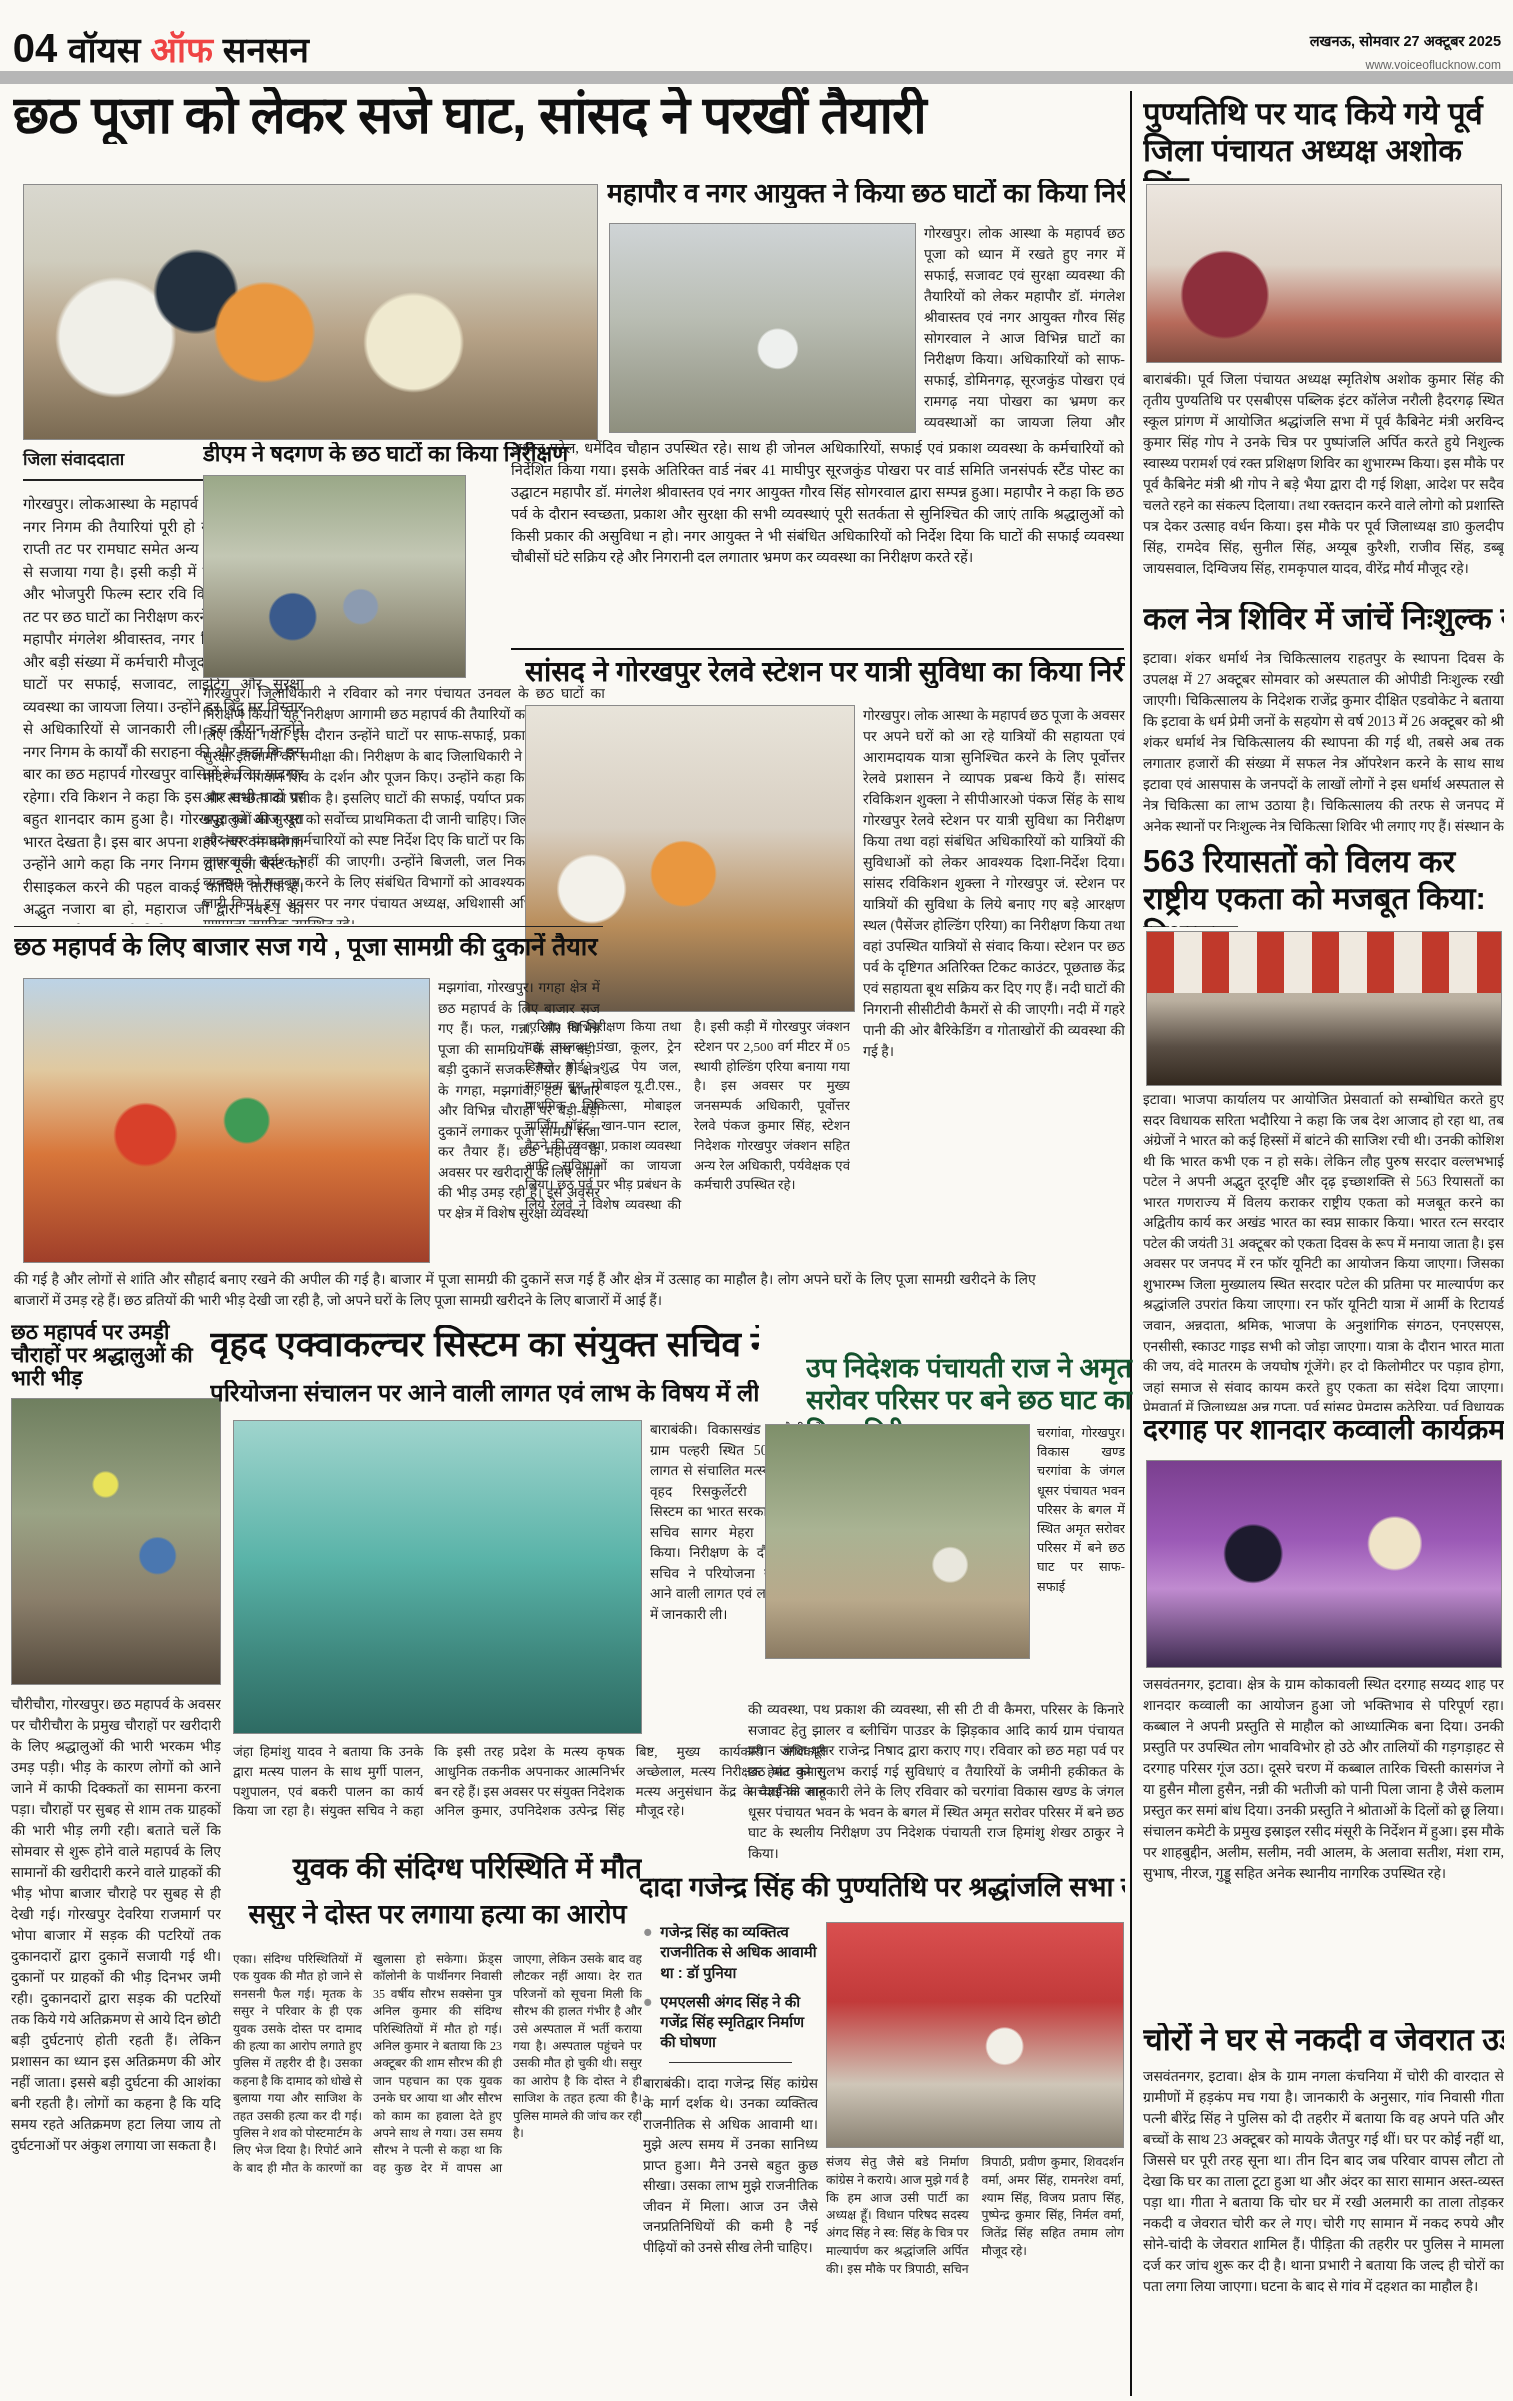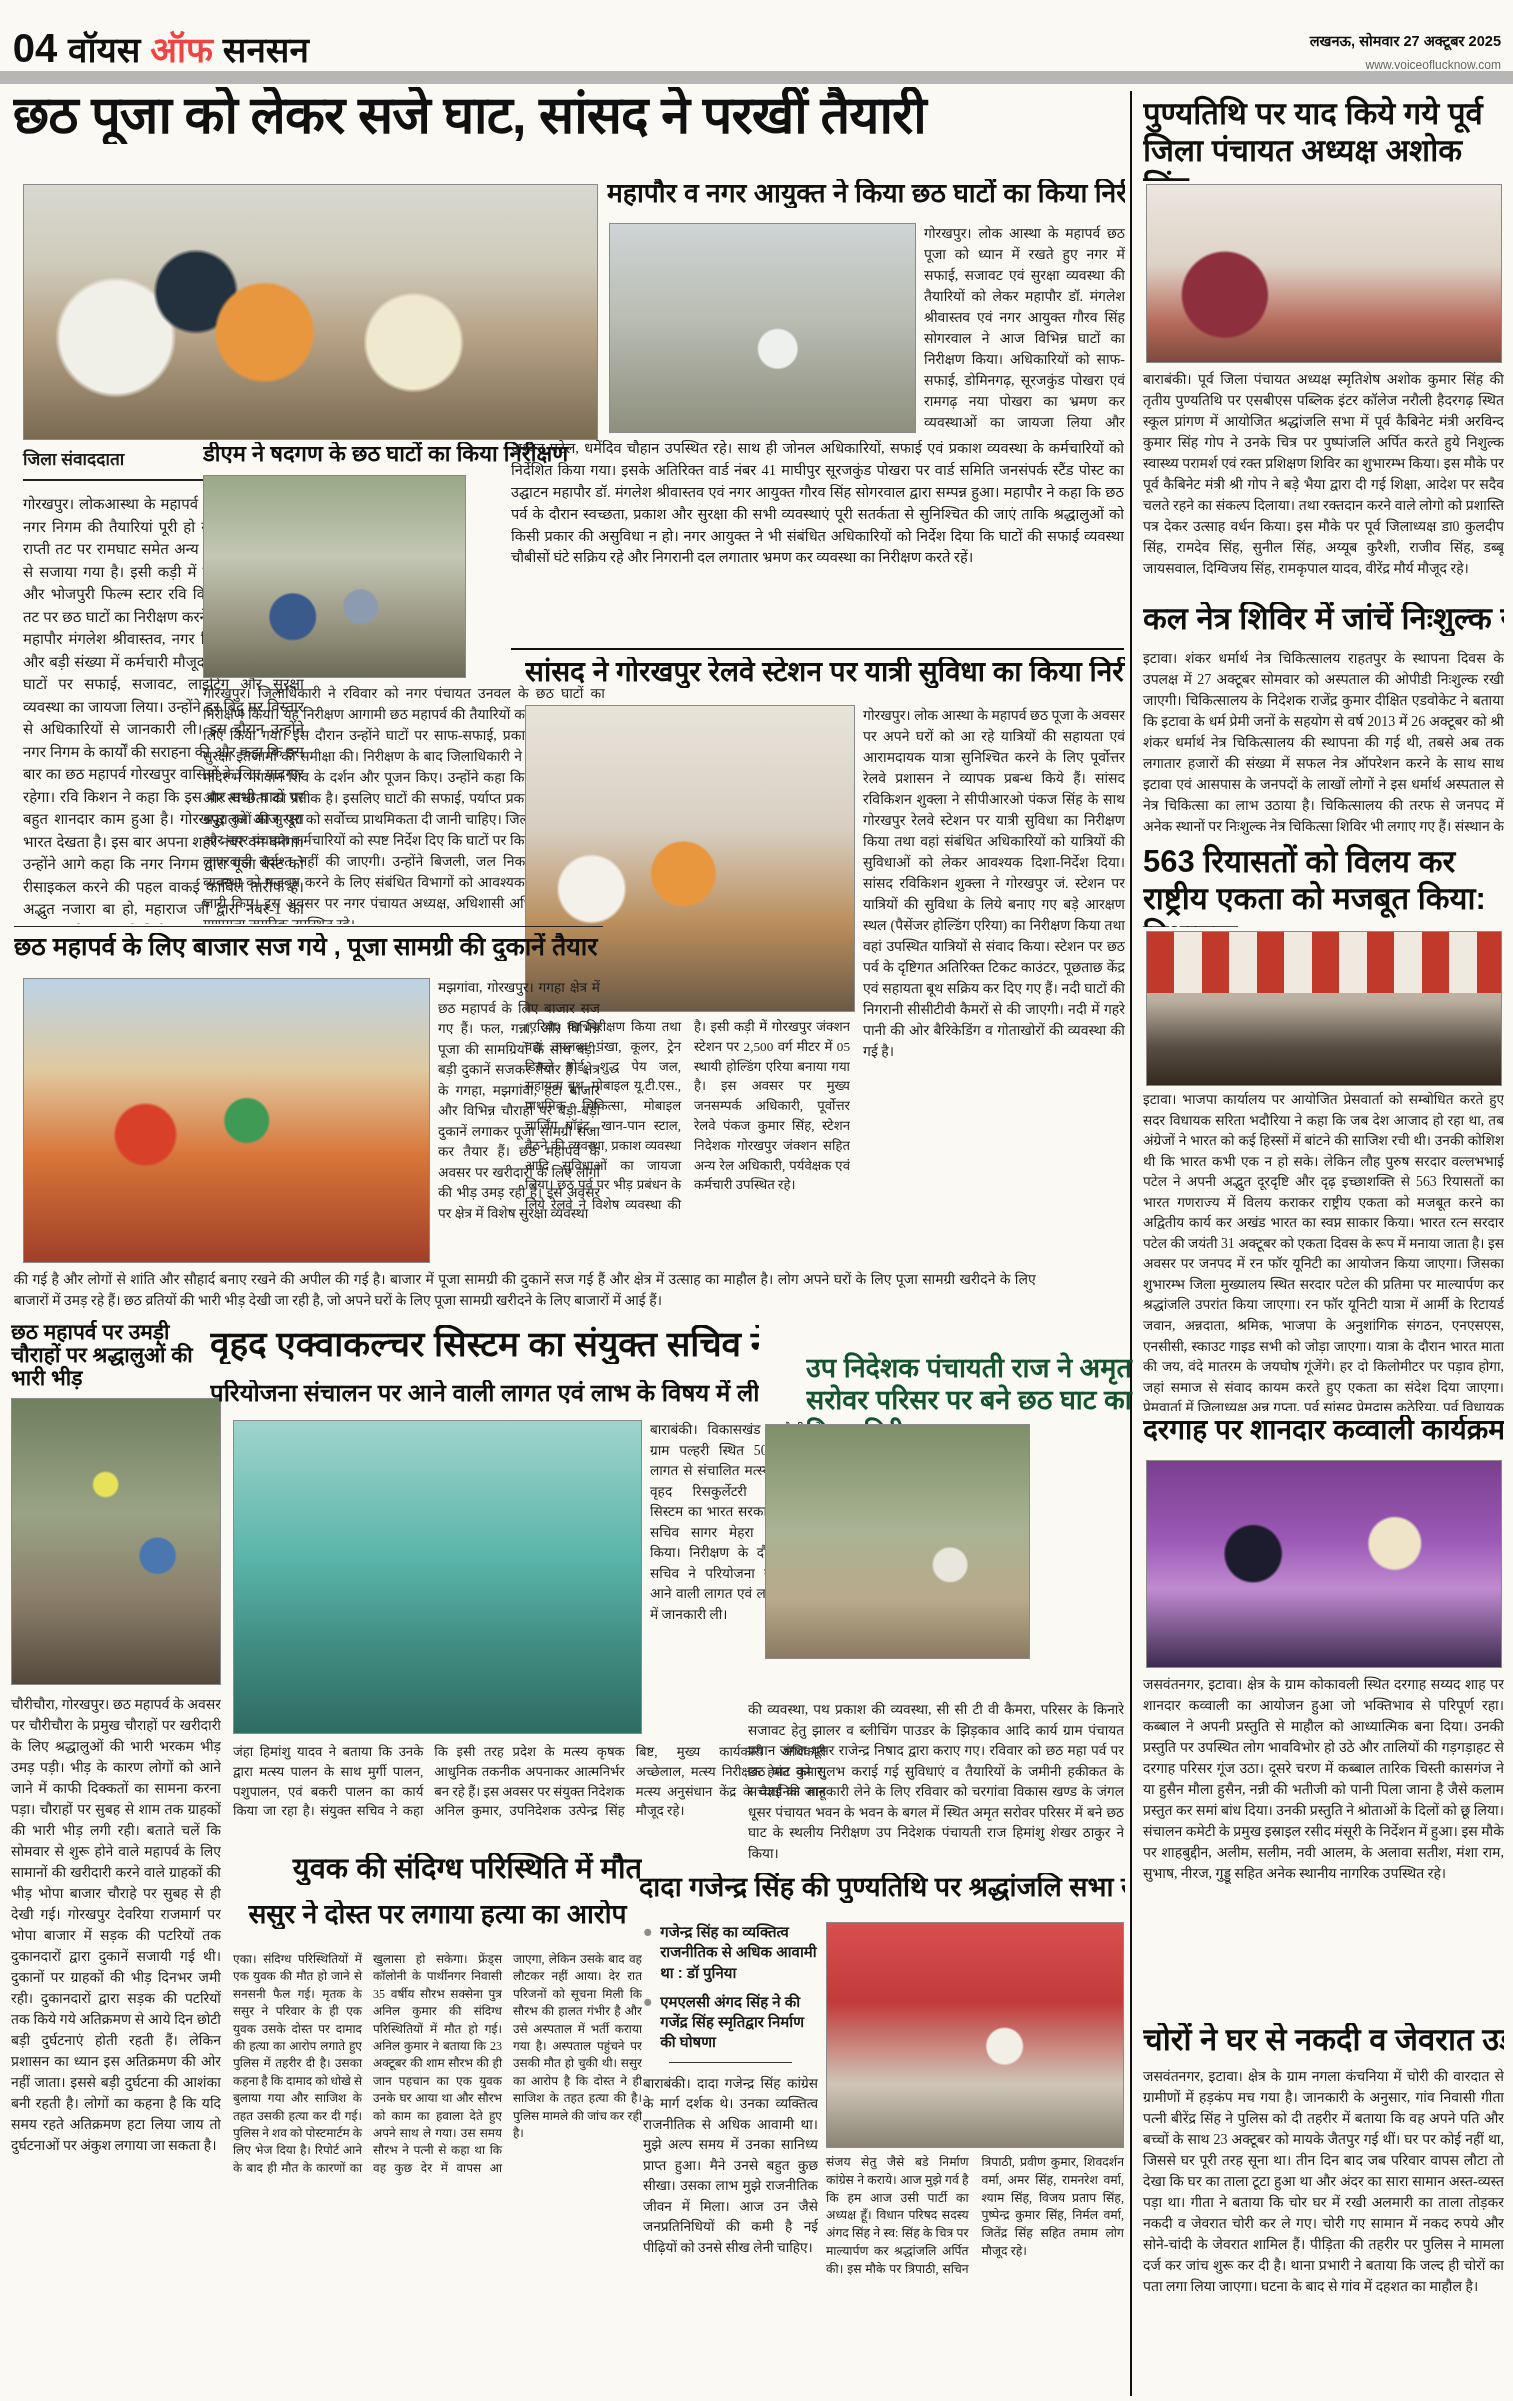--- a/index.html
+++ b/index.html
@@ -110,20 +110,21 @@
   <div class="abs photo ph-aqua" style="left:233px;top:1420px;width:409px;height:314px;"></div>
   <div class="abs body" style="left:650px;top:1420px;width:175px;height:316px;font-size:13.7px;">बाराबंकी। विकासखंड मसौली के ग्राम पल्हरी स्थित 50 लाख की लागत से संचालित मत्स्य परियोजना वृहद रिसकुर्लेटरी एक्वाकल्चर सिस्टम का भारत सरकार के संयुक्त सचिव सागर मेहरा ने निरीक्षण किया। निरीक्षण के दौरान संयुक्त सचिव ने परियोजना संचालन पर आने वाली लागत एवं लाभ के विषय में जानकारी ली।</div>
   <div class="abs body cols3" style="left:233px;top:1742px;width:593px;height:102px;font-size:13.2px;">जंहा हिमांशु यादव ने बताया कि उनके द्वारा मत्स्य पालन के साथ मुर्गी पालन, पशुपालन, एवं बकरी पालन का कार्य किया जा रहा है। संयुक्त सचिव ने कहा कि इसी तरह प्रदेश के मत्स्य कृषक आधुनिक तकनीक अपनाकर आत्मनिर्भर बन रहे हैं। इस अवसर पर संयुक्त निदेशक अनिल कुमार, उपनिदेशक उत्पेन्द्र सिंह बिष्ट, मुख्य कार्यकारी अधिकारी अच्छेलाल, मत्स्य निरीक्षक हेमंत कुमार, मत्स्य अनुसंधान केंद्र के वैज्ञानिक साहू मौजूद रहे।</div>
 
   <div class="abs h nw" style="left:233px;top:1853px;width:409px;font-size:29px;text-align:right;">युवक की संदिग्ध परिस्थिति में मौत</div>
   <div class="abs h nw" style="left:233px;top:1900px;width:409px;font-size:26.5px;text-align:center;">ससुर ने दोस्त पर लगाया हत्या का आरोप</div>
   <div class="abs body cols3" style="left:233px;top:1951px;width:409px;height:444px;font-size:12px;line-height:1.45;">एका। संदिग्ध परिस्थितियों में एक युवक की मौत हो जाने से सनसनी फैल गई। मृतक के ससुर ने परिवार के ही एक युवक उसके दोस्त पर दामाद की हत्या का आरोप लगाते हुए पुलिस में तहरीर दी है। उसका कहना है कि दामाद को धोखे से बुलाया गया और साजिश के तहत उसकी हत्या कर दी गई। पुलिस ने शव को पोस्टमार्टम के लिए भेज दिया है। रिपोर्ट आने के बाद ही मौत के कारणों का खुलासा हो सकेगा। फ्रेंड्स कॉलोनी के पार्थीनगर निवासी 35 वर्षीय सौरभ सक्सेना पुत्र अनिल कुमार की संदिग्ध परिस्थितियों में मौत हो गई। अनिल कुमार ने बताया कि 23 अक्टूबर की शाम सौरभ की ही जान पहचान का एक युवक उनके घर आया था और सौरभ को काम का हवाला देते हुए अपने साथ ले गया। उस समय सौरभ ने पत्नी से कहा था कि वह कुछ देर में वापस आ जाएगा, लेकिन उसके बाद वह लौटकर नहीं आया। देर रात परिजनों को सूचना मिली कि सौरभ की हालत गंभीर है और उसे अस्पताल में भर्ती कराया गया है। अस्पताल पहुंचने पर उसकी मौत हो चुकी थी। ससुर का आरोप है कि दोस्त ने ही साजिश के तहत हत्या की है। पुलिस मामले की जांच कर रही है।</div>
 
   <div class="abs h" style="left:758px;top:1352px;width:367px;height:97px;font-size:27px;color:#14532d;overflow:hidden;line-height:1.2;margin-left:48px;">उप निदेशक पंचायती राज ने अमृत सरोवर परिसर पर बने छठ घाट का किया निरीक्षण</div>
   <div class="abs photo ph-upn" style="left:765px;top:1424px;width:265px;height:235px;"></div>
+  <div class="abs body" style="left:1037px;top:1424px;width:88px;height:235px;font-size:12.8px;">चरगांवा, गोरखपुर। विकास खण्ड चरगांवा के जंगल धूसर पंचायत भवन परिसर के बगल में स्थित अमृत सरोवर परिसर में बने छठ घाट पर साफ-सफाई</div>
   <div class="abs body" style="left:748px;top:1700px;width:376px;height:168px;font-size:13.7px;">की व्यवस्था, पथ प्रकाश की व्यवस्था, सी सी टी वी कैमरा, परिसर के किनारे सजावट हेतु झालर व ब्लीचिंग पाउडर के झिड़काव आदि कार्य ग्राम पंचायत प्रधान जंगल धूसर राजेन्द्र निषाद द्वारा कराए गए। रविवार को छठ महा पर्व पर छठ घाट को सुलभ कराई गई सुविधाएं व तैयारियों के जमीनी हकीकत के सच्चाई की जानकारी लेने के लिए रविवार को चरगांवा विकास खण्ड के जंगल धूसर पंचायत भवन के भवन के बगल में स्थित अमृत सरोवर परिसर में बने छठ घाट के स्थलीय निरीक्षण उप निदेशक पंचायती राज हिमांशु शेखर ठाकुर ने किया।</div>
 
   <div class="abs h nw" style="left:639px;top:1873px;width:486px;font-size:27px;">दादा गजेन्द्र सिंह की पुण्यतिथि पर श्रद्धांजलि सभा सम्पन्न</div>
   <div class="abs" style="left:643px;top:1922px;width:175px;height:473px;overflow:hidden;">
     <div class="bullet">
       <span class="dot">●</span>
       <span class="btxt">गजेन्द्र सिंह का व्यक्तित्व राजनीतिक से अधिक आवामी था : डॉ पुनिया</span>
     </div>
     <div class="bullet">
       <span class="dot">●</span>

